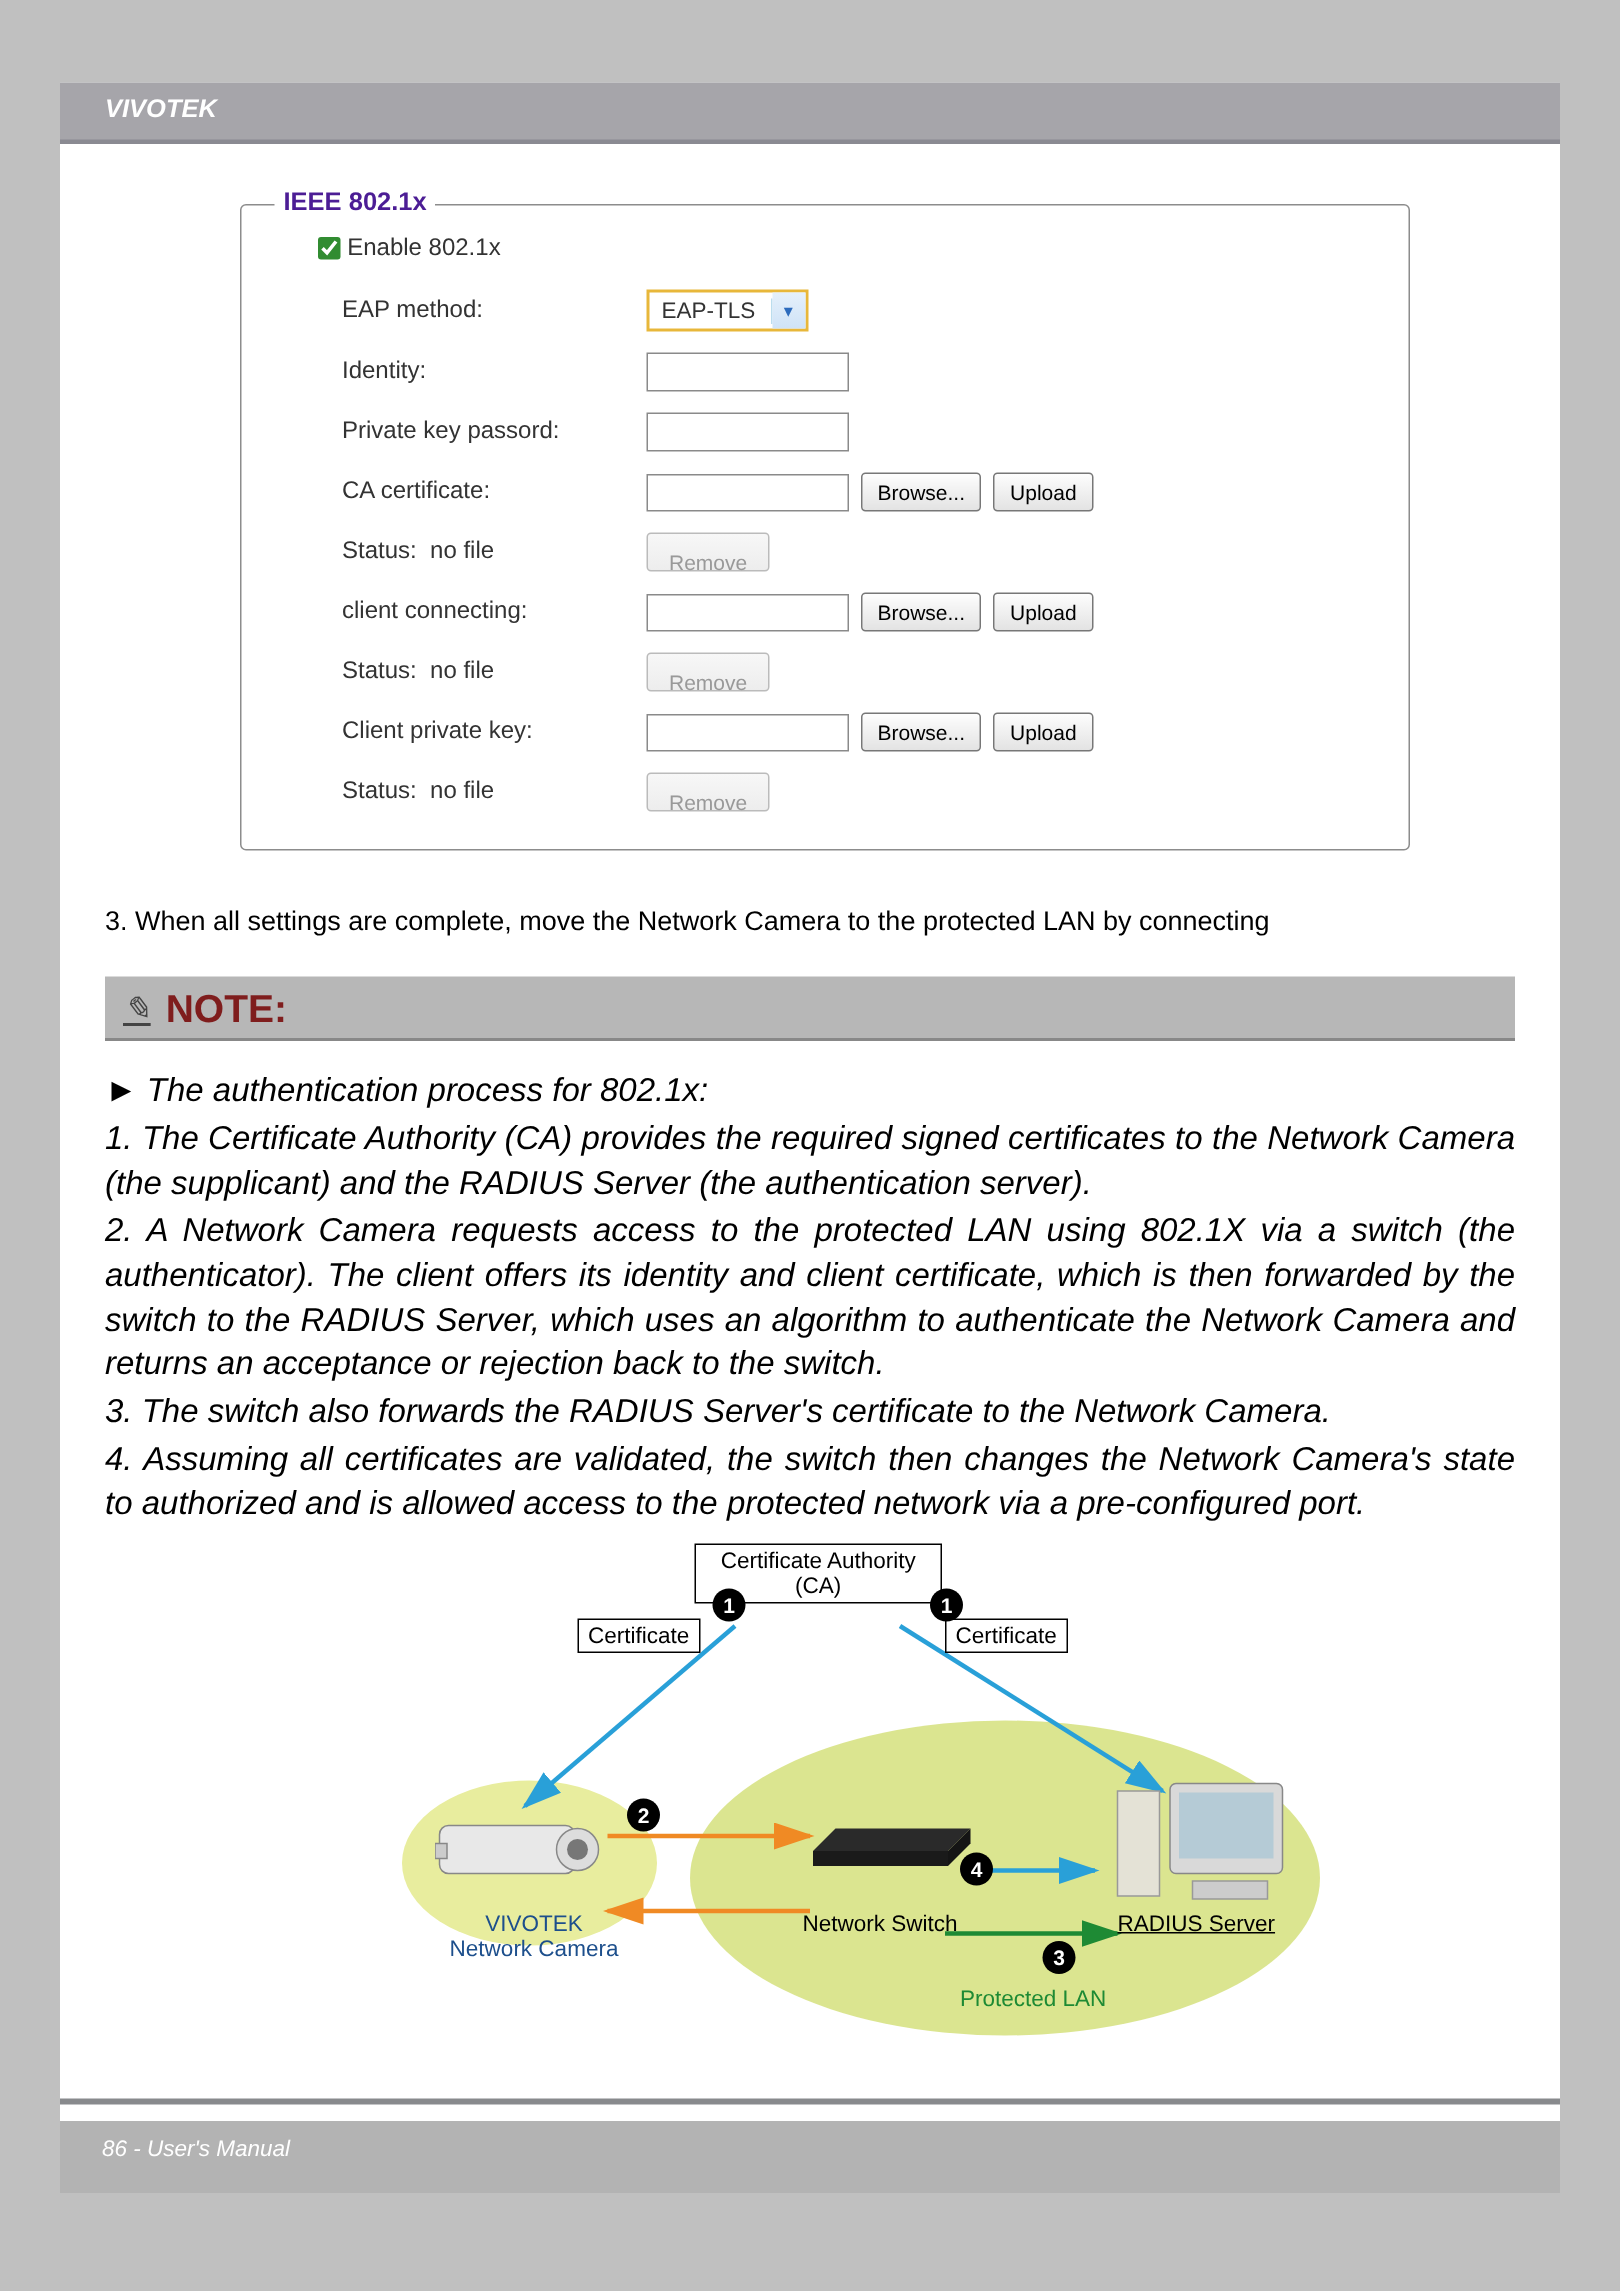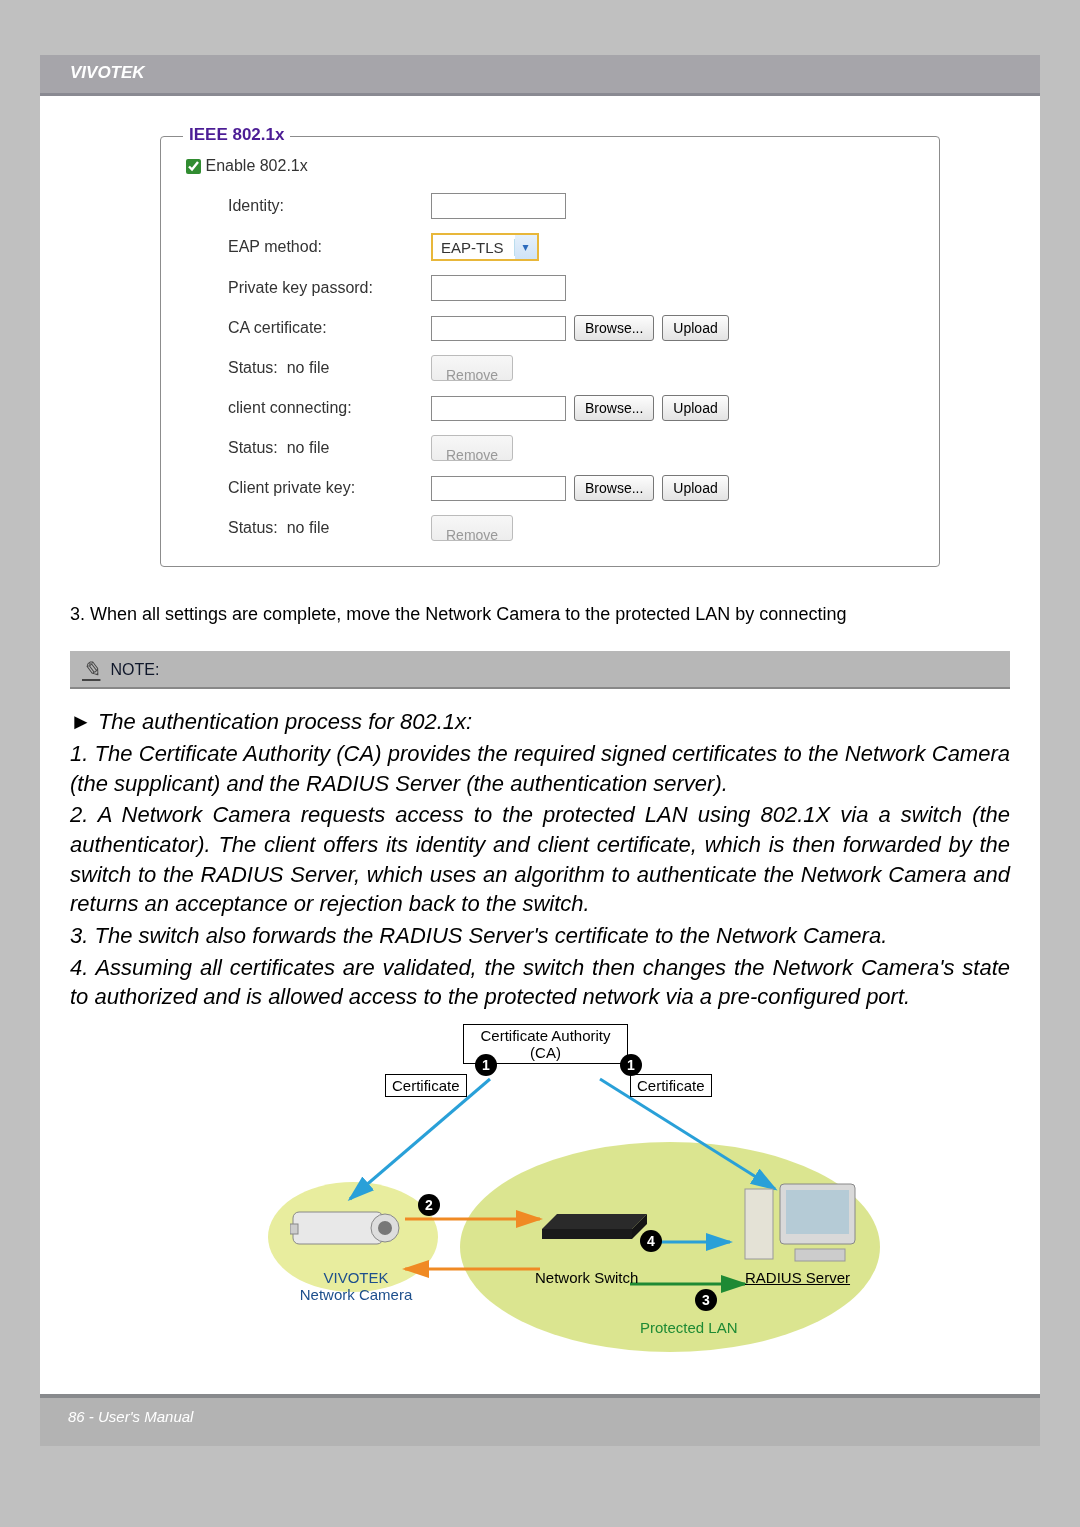--- a/index.html
+++ b/index.html
@@ -7,54 +7,54 @@
   .page-wrapper { background: #c0c0c0; padding: 55px 40px; }
   .page { background: #fff; width: 100%; padding: 0; }
   .header { background: #a6a5aa; padding: 8px 30px 10px 30px; border-bottom: 3px solid #8a8a92; }
   .header-title { color: #fff; font-style: italic; font-weight: bold; font-size: 17px; }
   .content { padding: 40px 30px 0 30px; }
 
   
   .fieldset-wrap { margin: 0 70px 35px 90px; }
   .fs { border: 1px solid #8c8c8c; border-radius: 4px; padding: 20px 25px 25px 25px; position: relative; font-size: 16px; color: #333; }
   .fs-legend { position: absolute; top: -12px; left: 22px; background: #fff; padding: 0 6px; color: #4c1d95; font-weight: bold; font-size: 17px; }
-  .checkbox-row { margin-bottom: 18px; }
+  .checkbox-row { margin-bottom: 18px; margin-left: 26px; }
   .checkbox-row input { width: 15px; height: 15px; vertical-align: middle; accent-color: #318c31; }
   .row { display: flex; align-items: center; margin-bottom: 14px; }
   .label { width: 245px; padding-left: 42px; }
   .field { flex: 1; display: flex; align-items: center; gap: 8px; }
   .text-input { height: 26px; border: 1px solid #8a8a8a; width: 135px; padding: 0 4px; }
   .file-input { height: 25px; border: 1px solid #8a8a8a; width: 135px; padding: 0 4px; background: #fff; }
   .select-box { display: inline-flex; align-items: center; height: 28px; border: 2px solid #e8b73a; background: #fff; }
   .select-box .sel-text { padding: 0 10px 0 8px; font-size: 15px; border-right: 1px solid #bde; }
   .select-box .sel-arrow { width: 22px; height: 100%; display: flex; align-items: center; justify-content: center; background: linear-gradient(#e5f0fb,#cfe3f7); color: #2c6bbd; font-size: 12px; }
   .btn { height: 26px; border: 1px solid #777; background: linear-gradient(#fdfdfd,#e3e3e3); border-radius: 3px; padding: 0 10px; font-size: 14px; cursor: pointer; }
   .btn-disabled { height: 26px; border: 1px solid #bbb; background: linear-gradient(#f7f7f7,#ededed); border-radius: 3px; padding: 11px 14px; font-size: 14px; color: #999; cursor: default; }
 
   .body-text { font-size: 18px; color: #000; line-height: 1.35; margin: 0 0 25px 0; text-align: justify; }
   .body-text .indent { padding-left: 24px; display: block; }
 
   .note-bar { background: #b7b7b7; padding: 6px 10px 4px 12px; border-bottom: 2px solid #888; display: flex; align-items: center; gap: 10px; margin-bottom: 18px; }
   .note-bar .note-icon { font-style: italic; font-size: 22px; color: #444; text-decoration: underline; }
-  .note-bar .note-label { font-weight: normal; font-size: 16px; color: #0f172a; }
+  .note-bar .note-label { font-weight: bold; font-size: 26px; color: #7f1d1d; }
 
   .note-body { font-size: 22px; font-style: italic; color: #000; line-height: 1.35; text-align: justify; }
   .note-body p { margin-bottom: 2px; }
 
   
   .diagram-wrap { position: relative; width: 680px; height: 340px; margin: 12px auto 0 auto; }
   .diagram-wrap svg { position: absolute; inset: 0; }
   .dlabel { position: absolute; font-size: 15px; text-align: center; color: #000; }
   .dlabel.box { border: 1px solid #000; background: #fff; padding: 2px 6px; }
   .protected-lan { position: absolute; left: 260px; top: 118px; width: 420px; height: 210px; background: #d5e07d; border-radius: 50% / 50%; opacity: 0.85; }
   .cam-bg { position: absolute; left: 68px; top: 158px; width: 170px; height: 110px; background: #e8ed9e; border-radius: 50% / 50%; }
   .num-circle { position: absolute; width: 22px; height: 22px; border-radius: 50%; background: #000; color: #fff; font-size: 14px; font-weight: bold; display: flex; align-items: center; justify-content: center; }
 
   .footer-strip { background: #888a8d; height: 4px; margin-top: 30px; }
-  .page-footer { background: #b3b3b3; padding: 10px 28px 20px 28px; }
+  .page-footer { background: #b3b3b3; padding: 10px 28px 20px 28px; margin-top: 11px; }
   .page-footer span { color: #fff; font-style: italic; font-size: 15px; }
 
   
   .camera-draw { position: absolute; left: 90px; top: 178px; }
   .switch-draw { position: absolute; left: 337px; top: 170px; }
   .server-draw { position: absolute; left: 540px; top: 155px; }
 </style>
 </head>
 <body>
 
@@ -69,34 +69,34 @@
       <div class="fieldset-wrap">
         <div class="fs">
           <div class="fs-legend">IEEE 802.1x</div>
 
           <div class="checkbox-row">
             <input type="checkbox" checked="" style="">
             <span>Enable 802.1x</span>
           </div>
 
           <div class="row">
-            <div class="label">Identity:</div>
-            <div class="field">
-                <input class="text-input" value="" style="">
-              </div>
-          </div>
-
-          <div class="row">
             <div class="label">EAP method:</div>
             <div class="field">
               <div class="select-box">
                 <span class="sel-text">EAP-TLS</span>
                 <span class="sel-arrow">▾</span>
               </div>
             </div>
+          </div>
+
+          <div class="row">
+            <div class="label">Identity:</div>
+            <div class="field">
+                <input class="text-input" value="" style="">
+              </div>
           </div>
 
           <div class="row">
             <div class="label">Private key passord:</div>
             <div class="field">
                 <input class="text-input" value="" style="">
               </div>
           </div>
 
           <div class="row">

